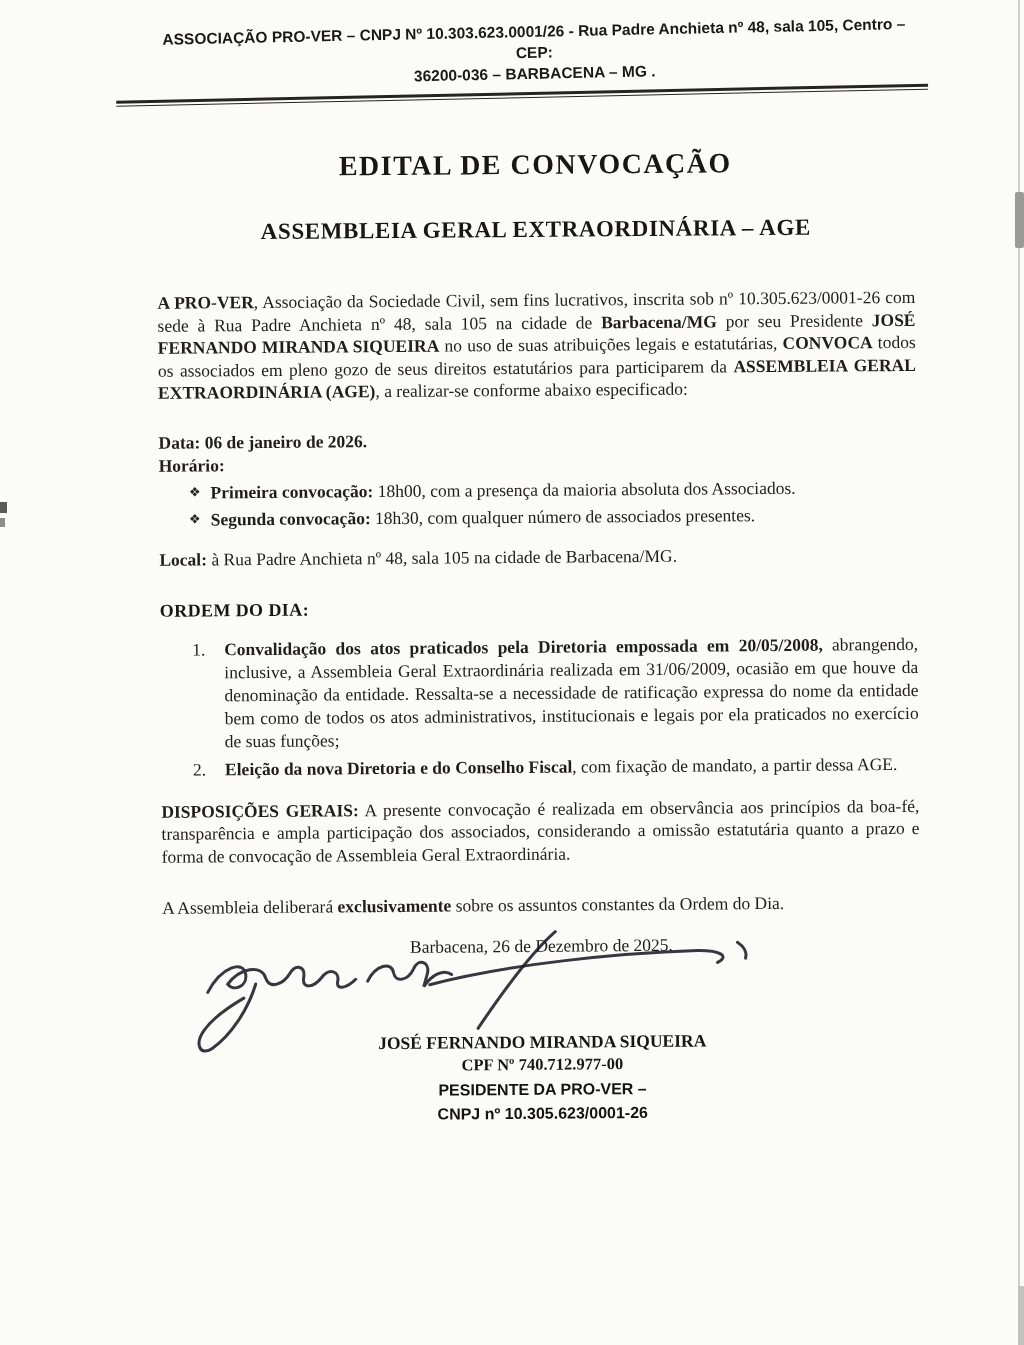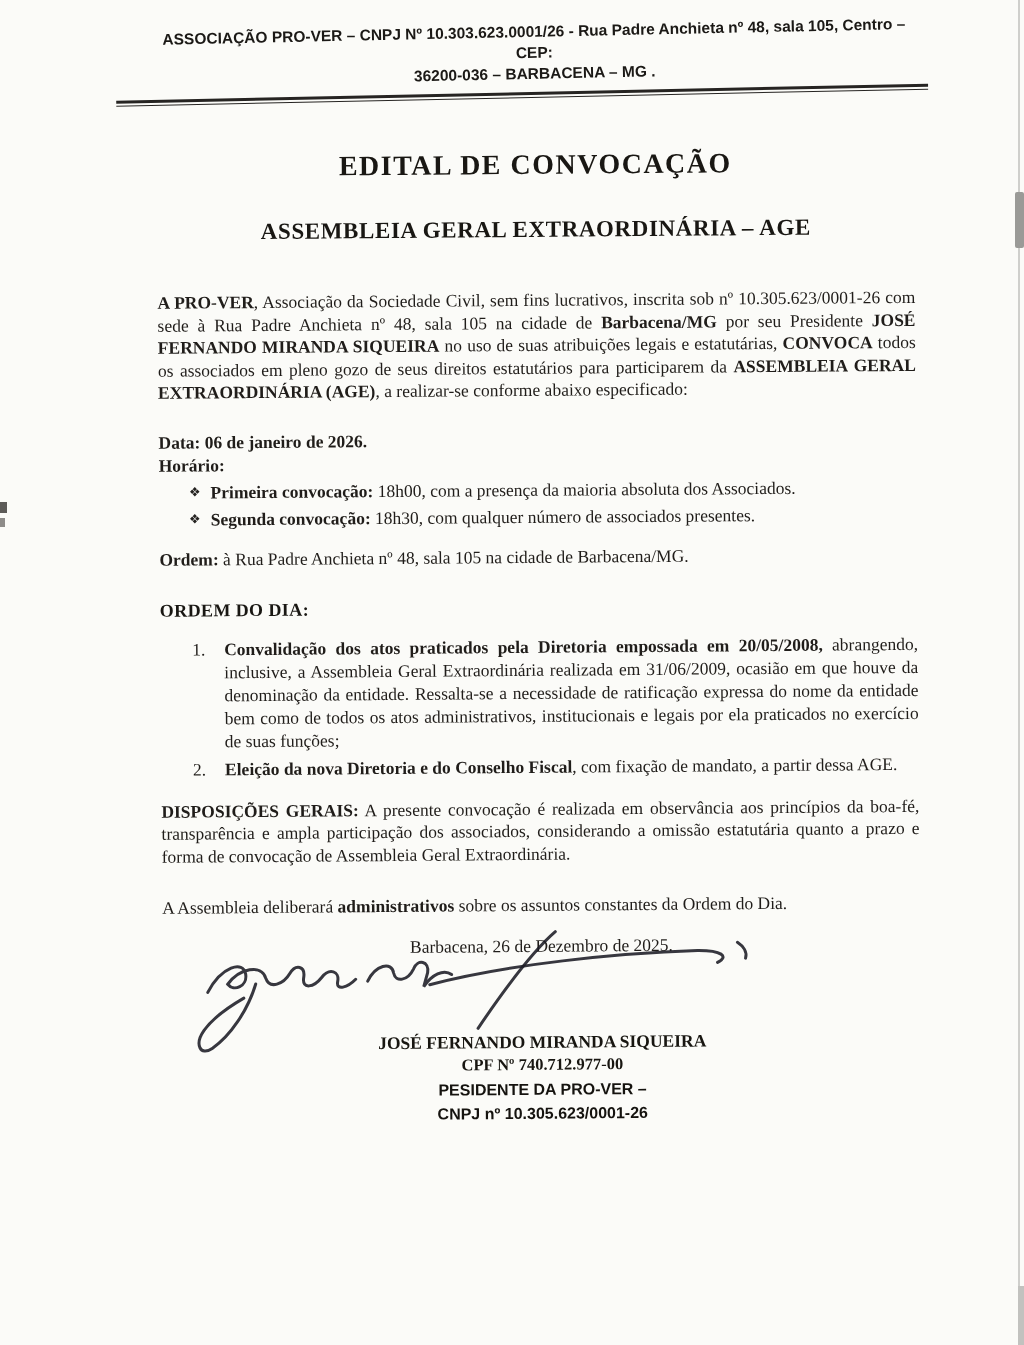--- a/index.html
+++ b/index.html
@@ -89,36 +89,36 @@
 
     <div class="bullet-row">
       <span class="bullet-glyph">❖</span>
       <span><span class="b">Primeira convocação:</span><span> 18h00, com a presença da maioria absoluta dos Associados.</span></span>
     </div>
     <div class="bullet-row">
       <span class="bullet-glyph">❖</span>
       <span><span class="b">Segunda convocação:</span><span> 18h30, com qualquer número de associados presentes.</span></span>
     </div>
 
-    <p class="location-line"><span class="b">Ordem:</span><span> à Rua Padre Anchieta nº 48, sala 105 na cidade de Barbacena/MG.</span></p>
+    <p class="location-line"><span class="b">Local:</span><span> à Rua Padre Anchieta nº 48, sala 105 na cidade de Barbacena/MG.</span></p>
 
     <h3 class="agenda-heading">ORDEM DO DIA:</h3>
 
     <div class="agenda-item">
       <span class="agenda-num">1.</span>
       <div class="agenda-text"><span class="b">Convalidação dos atos praticados pela Diretoria empossada em 20/05/2008,</span><span> abrangendo, inclusive, a Assembleia Geral Extraordinária realizada em 31/06/2009, ocasião em que houve da denominação da entidade. Ressalta-se a necessidade de ratificação expressa do nome da entidade bem como de todos os atos administrativos, institucionais e legais por ela praticados no exercício de suas funções;</span></div>
     </div>
     <div class="agenda-item second">
       <span class="agenda-num">2.</span>
       <div class="agenda-text"><span class="b">Eleição da nova Diretoria e do Conselho Fiscal</span><span>, com fixação de mandato, a partir dessa AGE.</span></div>
     </div>
 
     <p class="body-text provisions"><span class="b">DISPOSIÇÕES GERAIS:</span><span> A presente convocação é realizada em observância aos princípios da boa-fé, transparência e ampla participação dos associados, considerando a omissão estatutária quanto a prazo e forma de convocação de Assembleia Geral Extraordinária.</span></p>
 
-    <p class="deliberation"><span>A Assembleia deliberará </span><span class="b">administrativos</span><span> sobre os assuntos constantes da Ordem do Dia.</span></p>
+    <p class="deliberation"><span>A Assembleia deliberará </span><span class="b">exclusivamente</span><span> sobre os assuntos constantes da Ordem do Dia.</span></p>
 
     <p class="closing-date">Barbacena, 26 de Dezembro de 2025.</p>
 
     <div class="sig-block">
       <svg class="sig-svg" viewBox="0 0 600 130" aria-hidden="true">
         <g fill="none" stroke="#1b1b24" stroke-width="3" stroke-linecap="round" stroke-opacity="0.88">
           <path d="M78,52 C70,78 52,104 34,116 C22,124 16,112 26,98 C36,84 52,74 66,66"></path>
           <path d="M30,60 C44,34 66,28 68,42 C70,54 56,60 50,52 C62,36 84,32 88,46 C92,58 106,52 112,42 C118,32 128,34 126,46 C124,58 136,56 144,46 C152,36 162,40 160,50 C158,60 170,56 178,48"></path>
           <path d="M190,50 C198,34 214,30 216,42 C218,52 230,50 236,38 C240,28 252,30 250,42 L246,56 C254,44 266,38 274,44"></path>
           <path d="M300,98 C322,66 352,24 378,2"></path>

